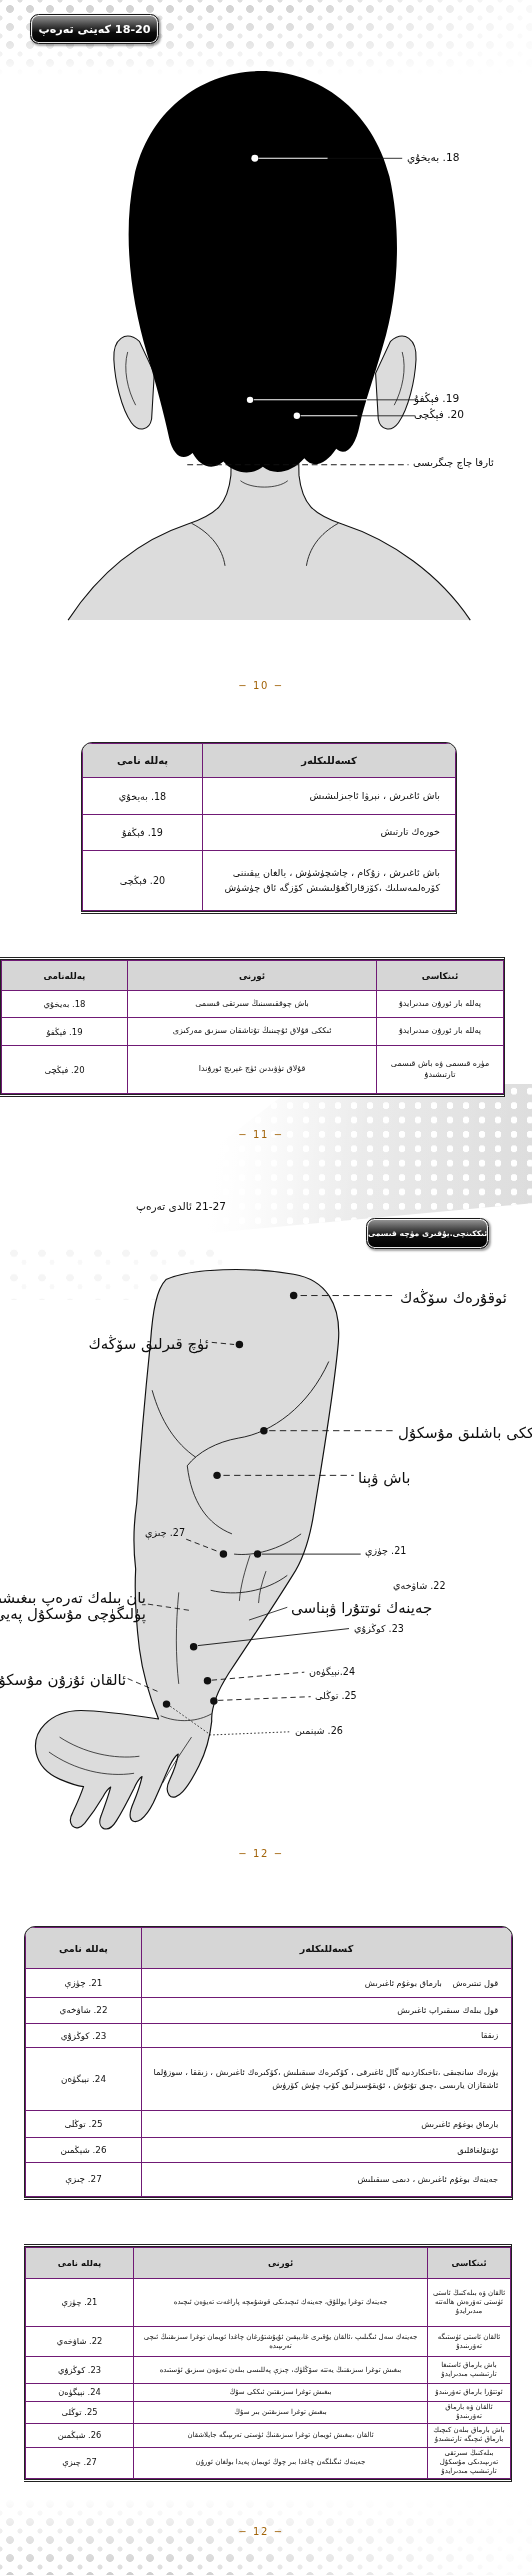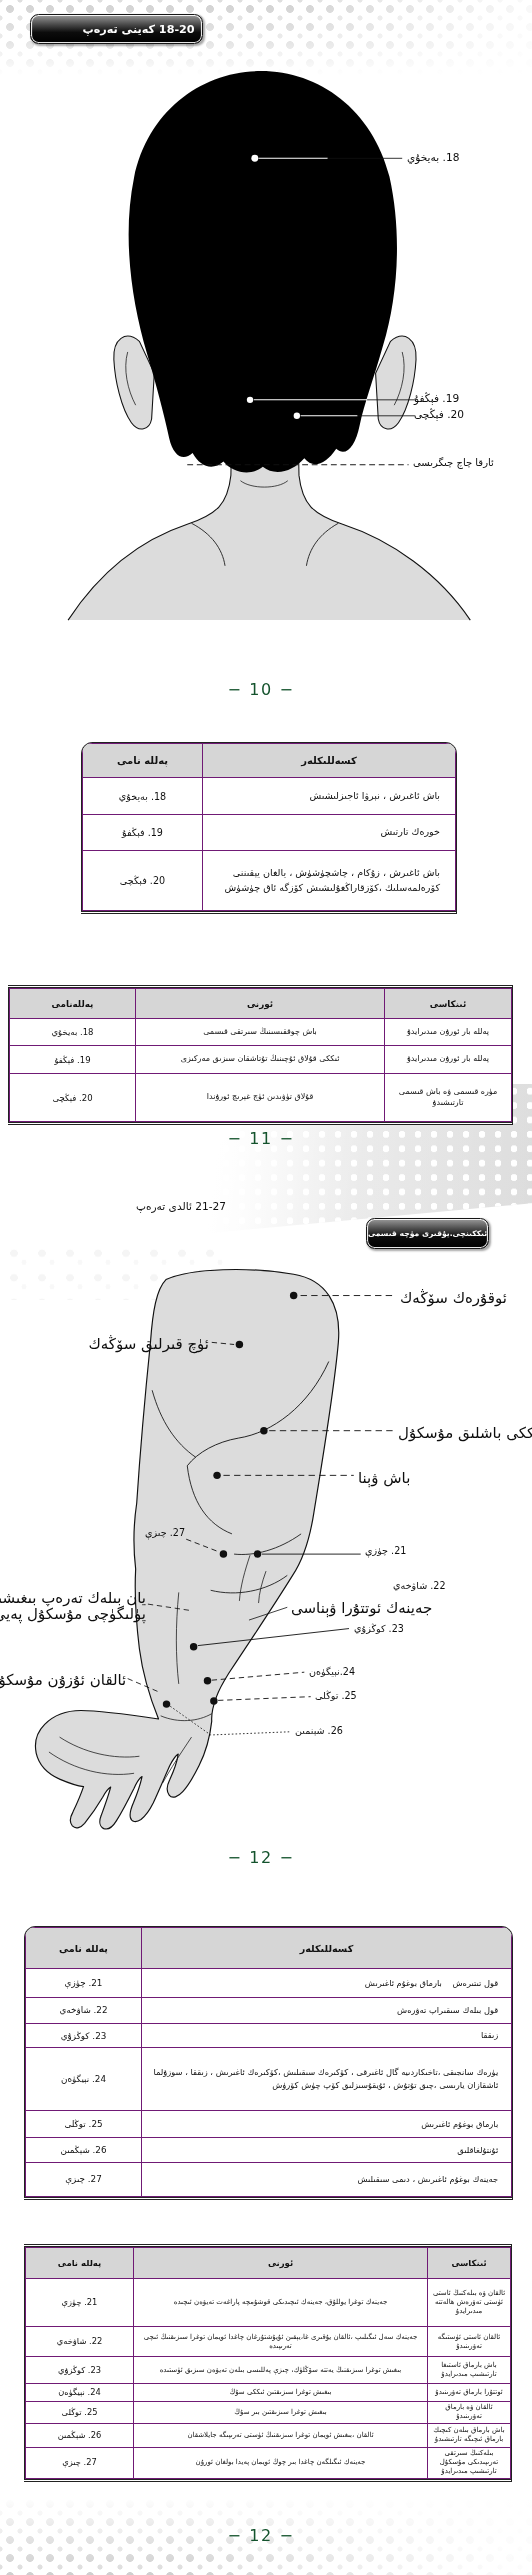--- a/index.html
+++ b/index.html
@@ -32,30 +32,30 @@
       background-size:16px 14.4px;
       clip-path:polygon(38% 0,100% 0,100% 76%,10% 96%,0 88%,0 70%);}
   .wedge-fade{position:absolute;inset:0;
       background:linear-gradient(97deg,#fff 18%,rgba(255,255,255,.2) 55%,rgba(255,255,255,0) 100%);}
   
   .pill{position:absolute;display:flex;align-items:center;justify-content:center;
     background:linear-gradient(180deg,#9a9a9a 0%,#4a4a4a 34%,#0c0c0c 62%,#000 100%);
     border:1.6px solid #161616;border-radius:8.5px;
     box-shadow:inset 0 0 0 1.1px rgba(255,255,255,.9),1.1px 1.6px 2.1px rgba(0,0,0,.35);
     color:#fff;direction:rtl;text-align:center;}
-  .pill1{left:30px;top:14px;width:127px;height:28px;font-size:11.2px;font-weight:600;padding-left:44px;}
+  .pill1{left:30px;top:14px;width:127px;height:28px;font-size:11.2px;font-weight:600;}
   .pill2{left:366px;top:1218px;width:121px;height:29px;font-size:7.7px;font-weight:600;}
   
   .lbl{position:absolute;direction:rtl;white-space:nowrap;color:#0d0d0d;}
   .hlbl{font-size:10.6px;}
   .albl{font-size:9.6px;}
   .albl-s{font-size:15px;}
   .ralign{text-align:right;}
   .pageno{position:absolute;left:205px;width:112px;text-align:center;
-          font-size:16px;letter-spacing:1.6px;color:#14532d;}
+          font-size:10px;letter-spacing:1.6px;color:#a16207;}
   .subtitle{position:absolute;left:124px;top:1200px;width:114px;font-size:10.6px;
             direction:rtl;text-align:center;white-space:nowrap;}
   
   .figsvg{position:absolute;left:0;}
   
   .tblwrap{position:absolute;background:#fff;}
   .roundwrap{border:1.3px solid #222;border-radius:11.7px 11.7px 0 0;
              border-bottom:3.2px double #222;overflow:hidden;}
   .dblwrap{border-top:3.7px double #222;border-bottom:3.7px double #222;
            border-left:0.8px solid #222;border-right:0.8px solid #222;}
@@ -68,21 +68,21 @@
   td.ctr{text-align:center;line-height:1.35;}
   
   .t1{left:81px;top:742px;width:374px;}
   .t1 th{font-size:10px;height:31px;}
   .t1 td{font-size:9.6px;}
   .t1 .c1{width:120px;}
   .t1 tbody tr:nth-child(1){height:37px;}
   .t1 tbody tr:nth-child(2){height:36px;}
   .t1 tbody tr:nth-child(3){height:60px;}
   
-  .t2{left:8px;top:957px;width:503px;margin-top:28px;}
+  .t2{left:0;top:957px;width:503px;}
   .t2 th{font-size:8.8px;height:27px;}
   .t2 td{font-size:8px;}
   .t2 .c1{width:126px;}
   .t2 .c2{width:249px;}
   .t2 tbody tr:nth-child(1){height:27px;}
   .t2 tbody tr:nth-child(2){height:28px;}
   .t2 tbody tr:nth-child(3){height:48px;}
   .t2 td.name{font-size:8.5px;}
   
   .t3{left:24px;top:1926px;width:487px;}
@@ -352,21 +352,21 @@
           <th>كسەللىكلەر</th>
         </tr>
       </thead>
       <tbody>
         <tr>
           <td class="name">21. چۈزې</td>
           <td class="dis">قول تىتىرەش&nbsp;&nbsp;&nbsp; بارماق بوغۇم ئاغىرىش</td>
         </tr>
         <tr>
           <td class="name">22. شاۋخەي</td>
-          <td class="dis">قول بىلەك سىقىراپ تەۋرەش</td>
+          <td class="dis">قول بىلەك سىقىراپ ئاغىرىش</td>
         </tr>
         <tr>
           <td class="name">23. كوڭزۇي</td>
           <td class="dis">زىققا</td>
         </tr>
         <tr>
           <td class="name">24. نېيگۈەن</td>
           <td class="dis">يۈرەك سانجىقى ،تاخىكاردىيە گال ئاغىرقى ، كۆكىرەك سىقىلىش ،كۆكىرەك ئاغىرىش ، زىققا ، سوزۇلما ئاشقازان يارىسى ،چىق تۇتۇش ،  ئۇيقۇسىزلىق كۆپ چۈش كۆرۈش</td>
         </tr>
         <tr>

